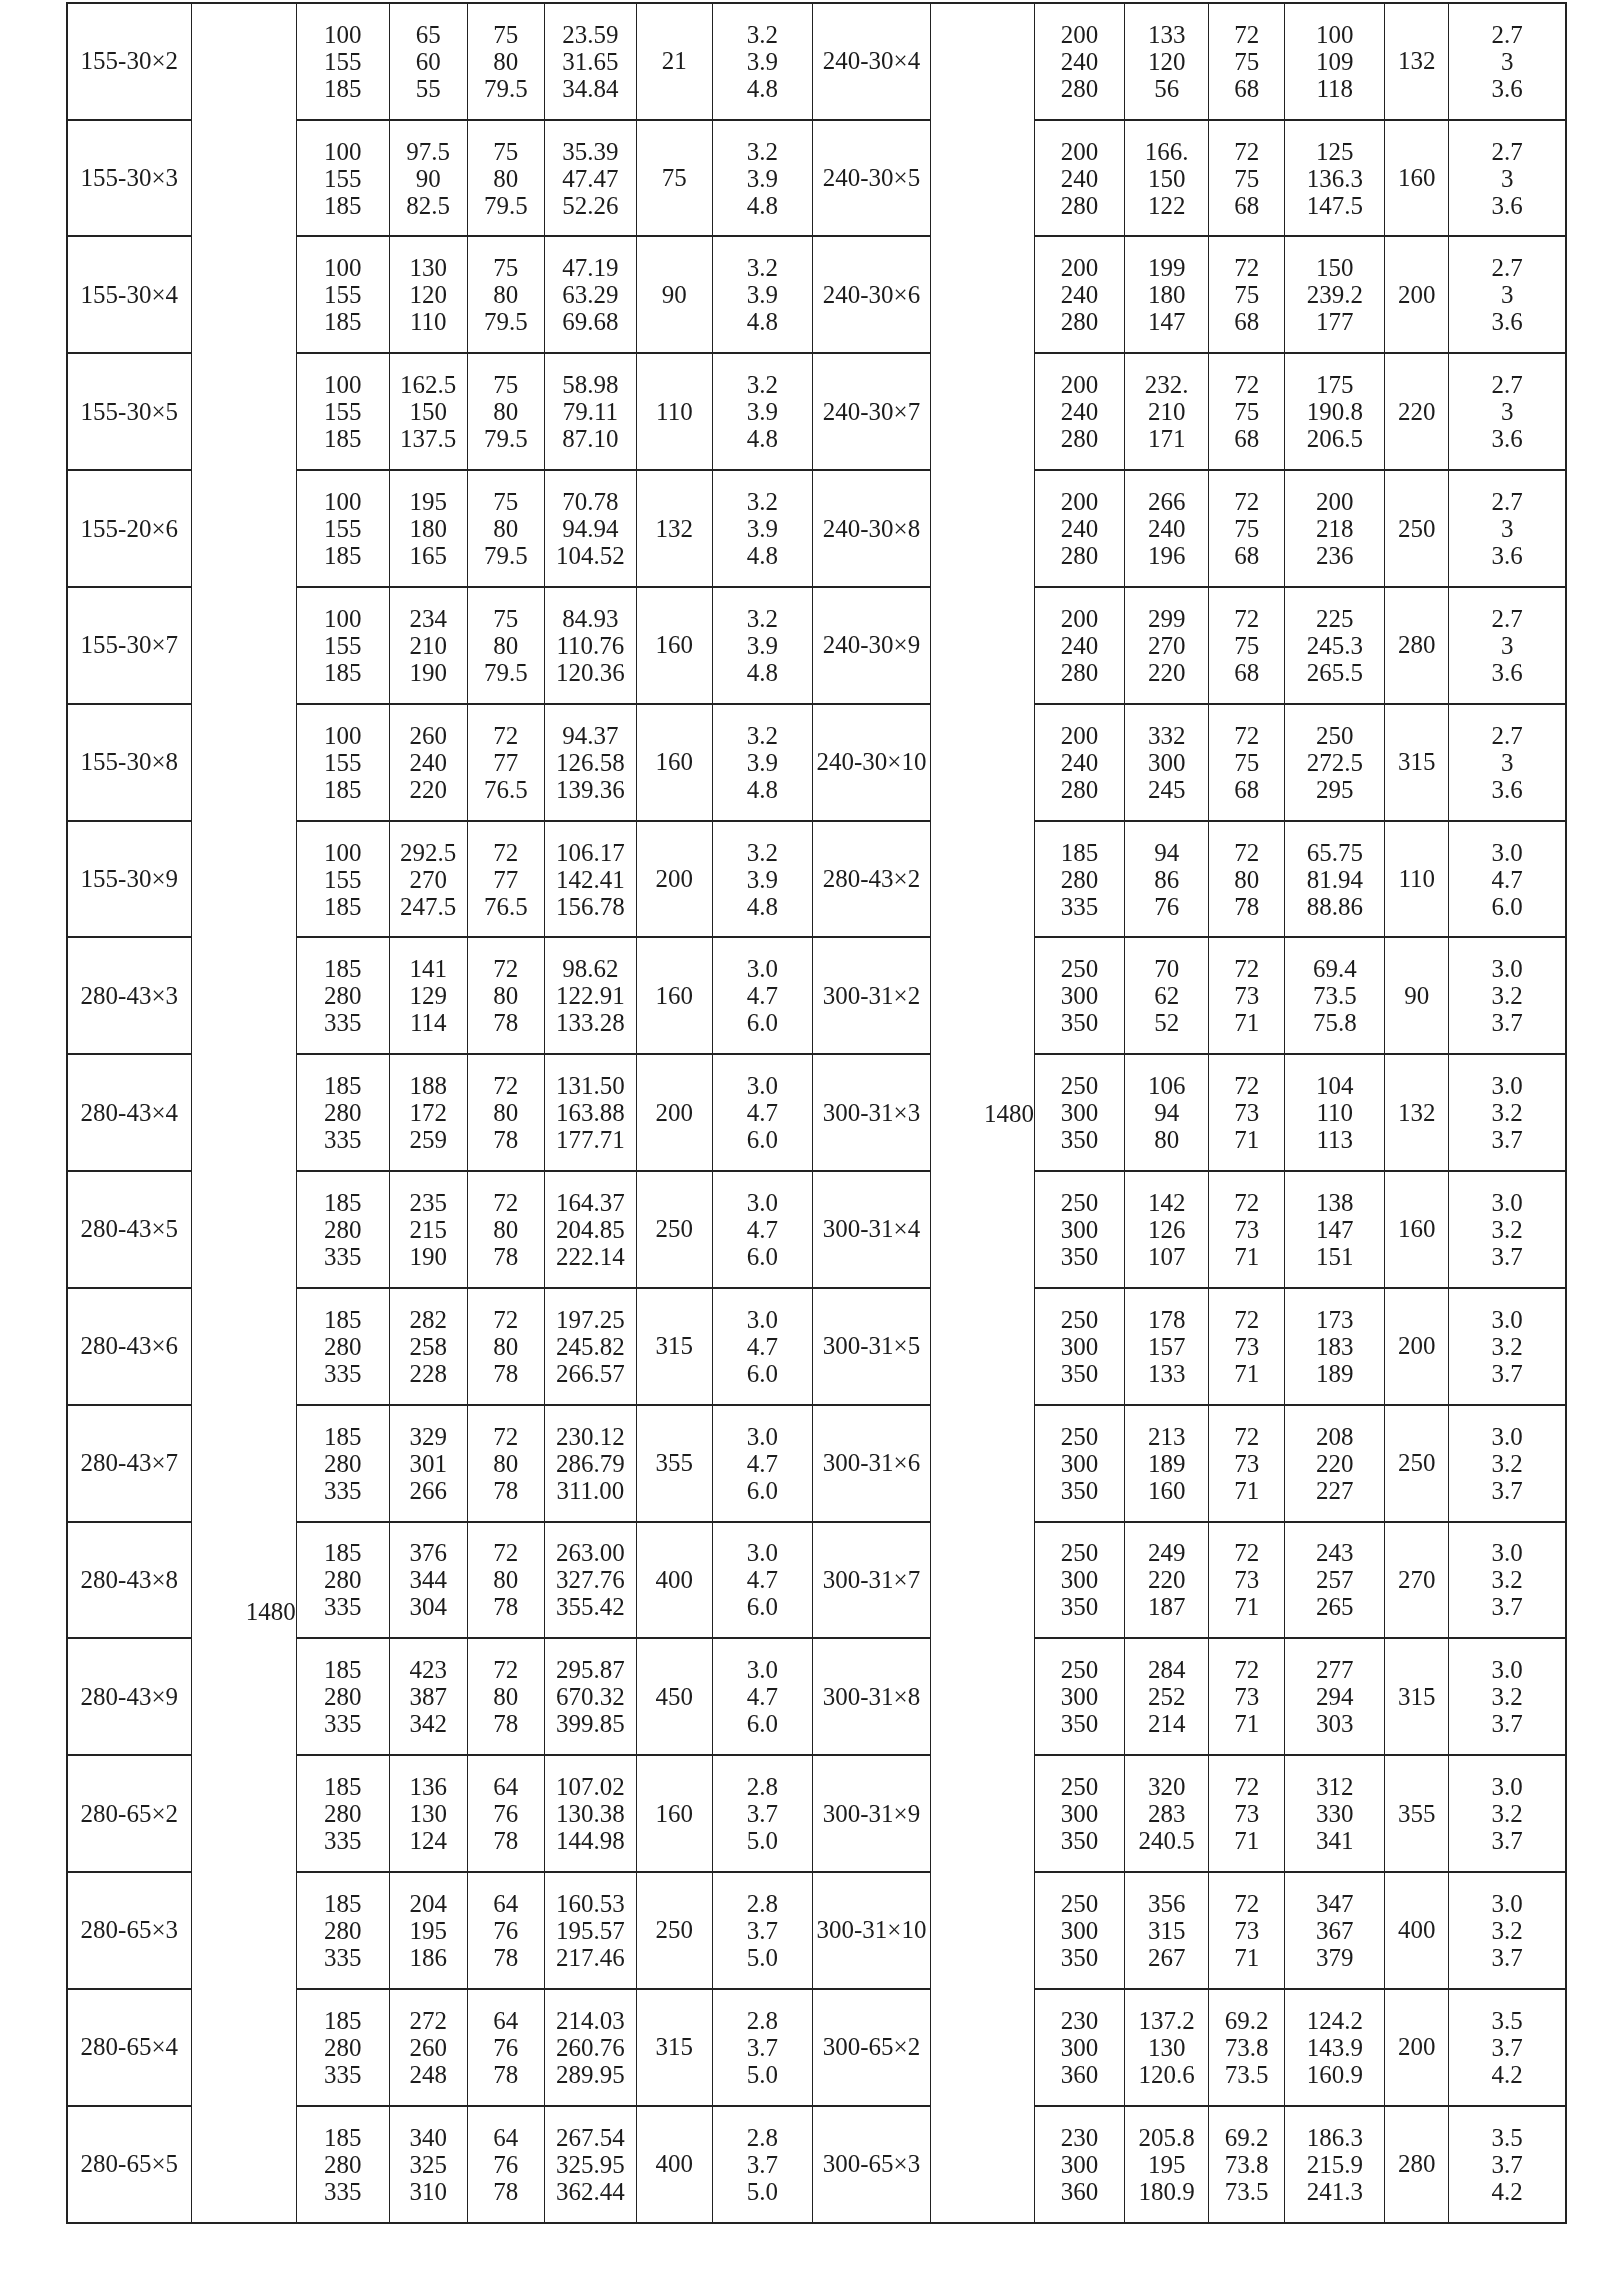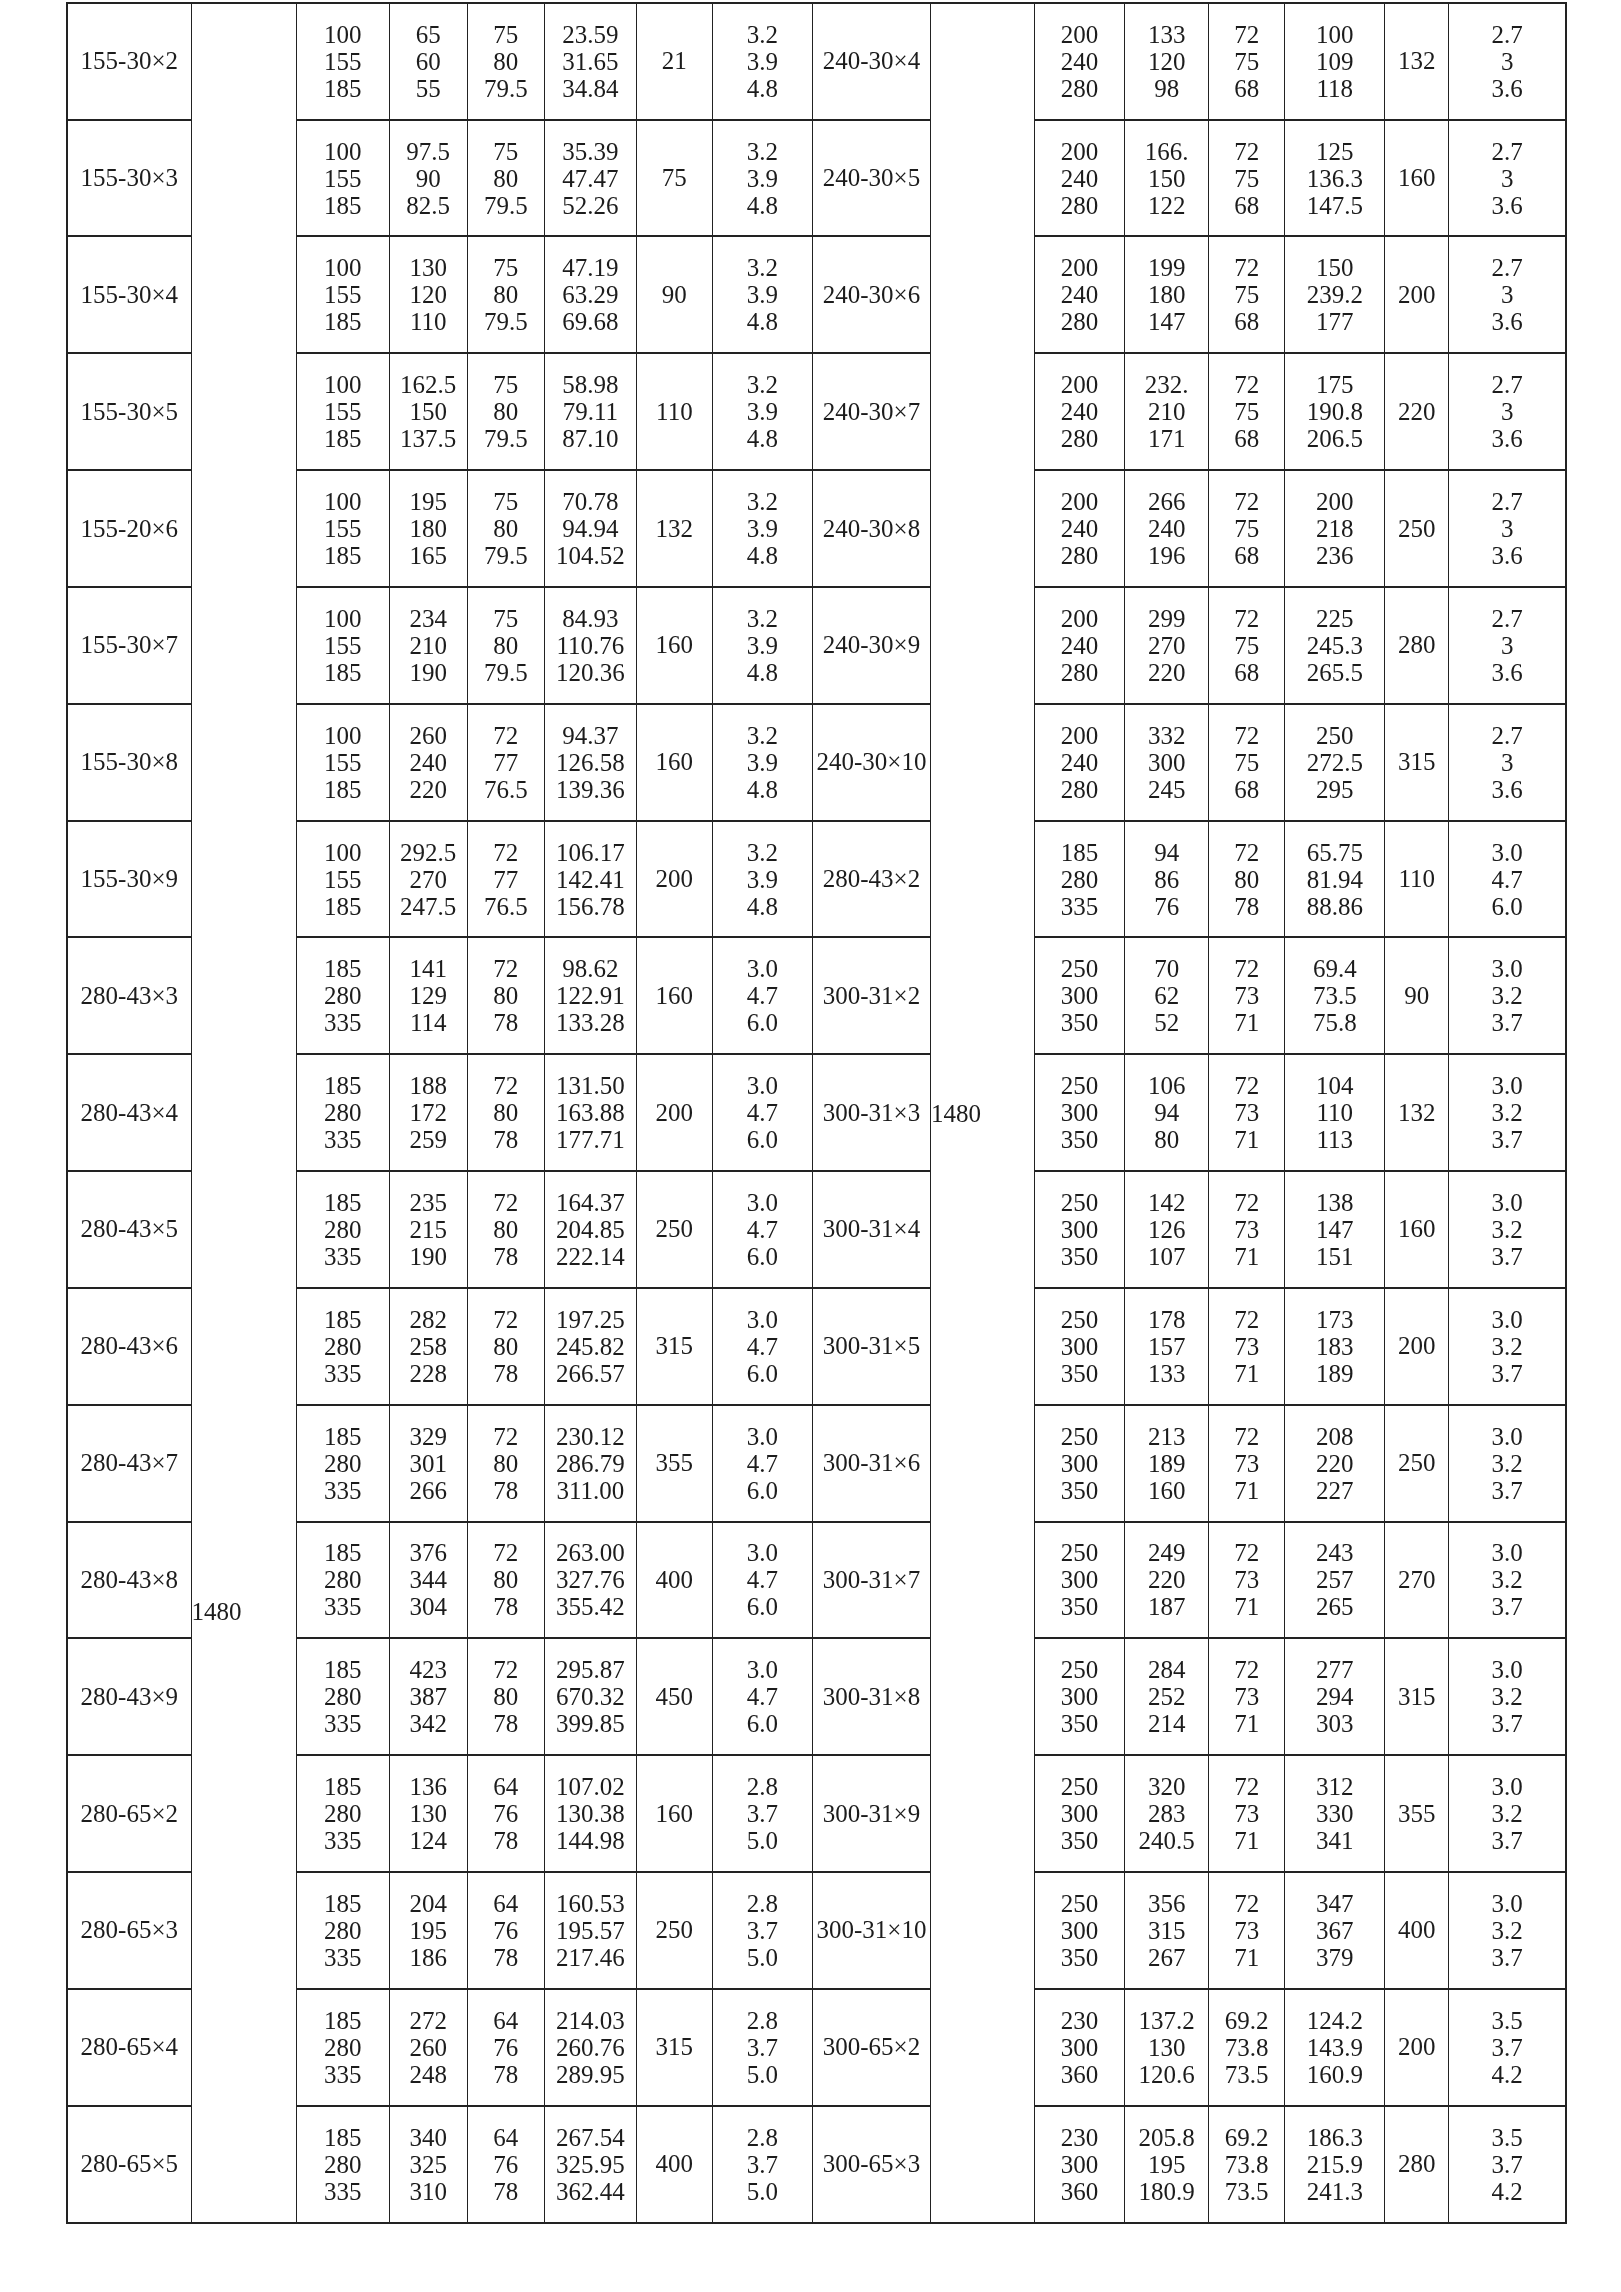--- a/index.html
+++ b/index.html
@@ -50,21 +50,21 @@
     line-height: 27px;
   }
   td.speed-cell {
     position: relative;
     background: #ffffff;
   }
   .speed-text {
     position: absolute;
     left: 0;
     width: 100%;
-    text-align: left;
+    text-align: right;
     line-height: 27px;
   }
   .speed-text.pos-left {
     top: 1594px;
   }
   .speed-text.pos-right {
     top: 50%;
     transform: translateY(-50%);
   }
 </style>
@@ -128,21 +128,21 @@
             <span class="speed-text pos-right">1480</span>
           </td>
           <td class="cell-lines">
             <div>200</div>
             <div>240</div>
             <div>280</div>
           </td>
           <td class="cell-lines">
             <div>133</div>
             <div>120</div>
-            <div>98</div>
+            <div>56</div>
           </td>
           <td class="cell-lines">
             <div>72</div>
             <div>75</div>
             <div>68</div>
           </td>
           <td class="cell-lines">
             <div>100</div>
             <div>109</div>
             <div>118</div>

